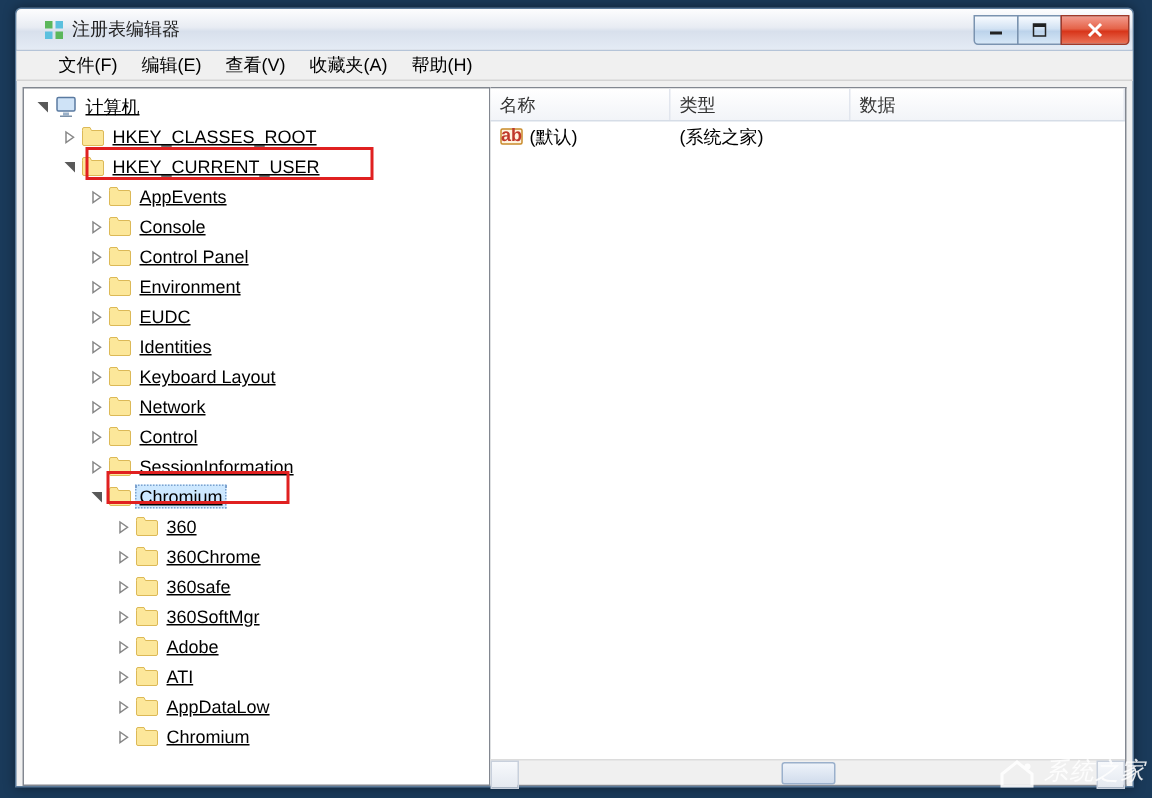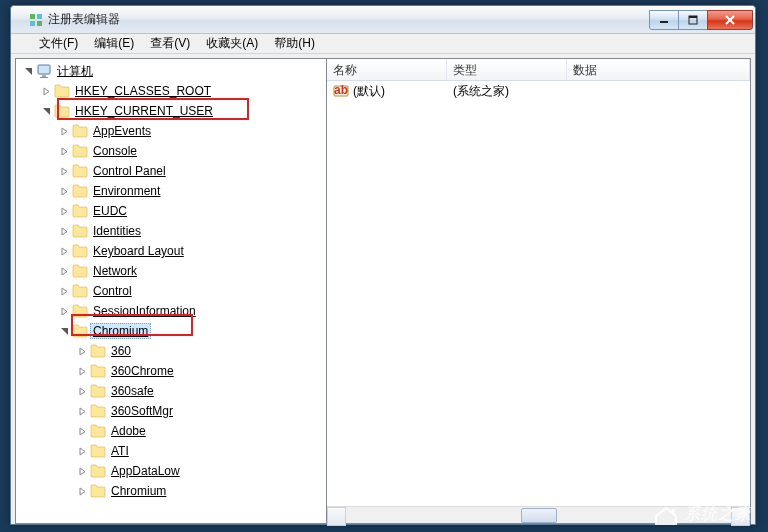--- a/index.html
+++ b/index.html
@@ -47,21 +47,21 @@
 .str-icon { width: 16px; height: 16px; margin-right: 4px; }
 
 .statusbar { height: 22px; background: #f0f0f0; border-top: 1px solid #d4d4d4; padding: 3px 6px; display: flex; align-items: center; }
 
 .bottom-scroll { height: 17px; background: #f0f0f0; border-top: 1px solid #dcdcdc; display: flex; align-items: center; padding: 0 17px; position: relative; }
 .bottom-scroll::before, .bottom-scroll::after { content: ""; position: absolute; top: 0; width: 17px; height: 17px; background: linear-gradient(to bottom,#f7f9fc,#e4e9f0); border: 1px solid #c8d0dc; }
 .bottom-scroll::before { left: 0; }
 .bottom-scroll::after { right: 0; }
 .scroll-thumb { width: 36px; height: 15px; background: linear-gradient(to bottom,#eef3fa,#d1dcec); border: 1px solid #9ab0cc; border-radius: 2px; margin: 0 auto; }
 
-.watermark { position: absolute; right: 16px; bottom: 6px; display: flex; align-items: center; gap: 4px; opacity: 0.88; }
+.watermark { position: absolute; right: 4px; bottom: 6px; display: flex; align-items: center; gap: 4px; opacity: 0.88; }
 .watermark-text { color: #fff; font-size: 16px; font-style: italic; letter-spacing: 1px; }
 .watermark-logo { width: 28px; height: 24px; }
 </style>
 </head>
 <body>
 
 <div class="window">
 
   <div class="titlebar">
     <span class="title-icon">

